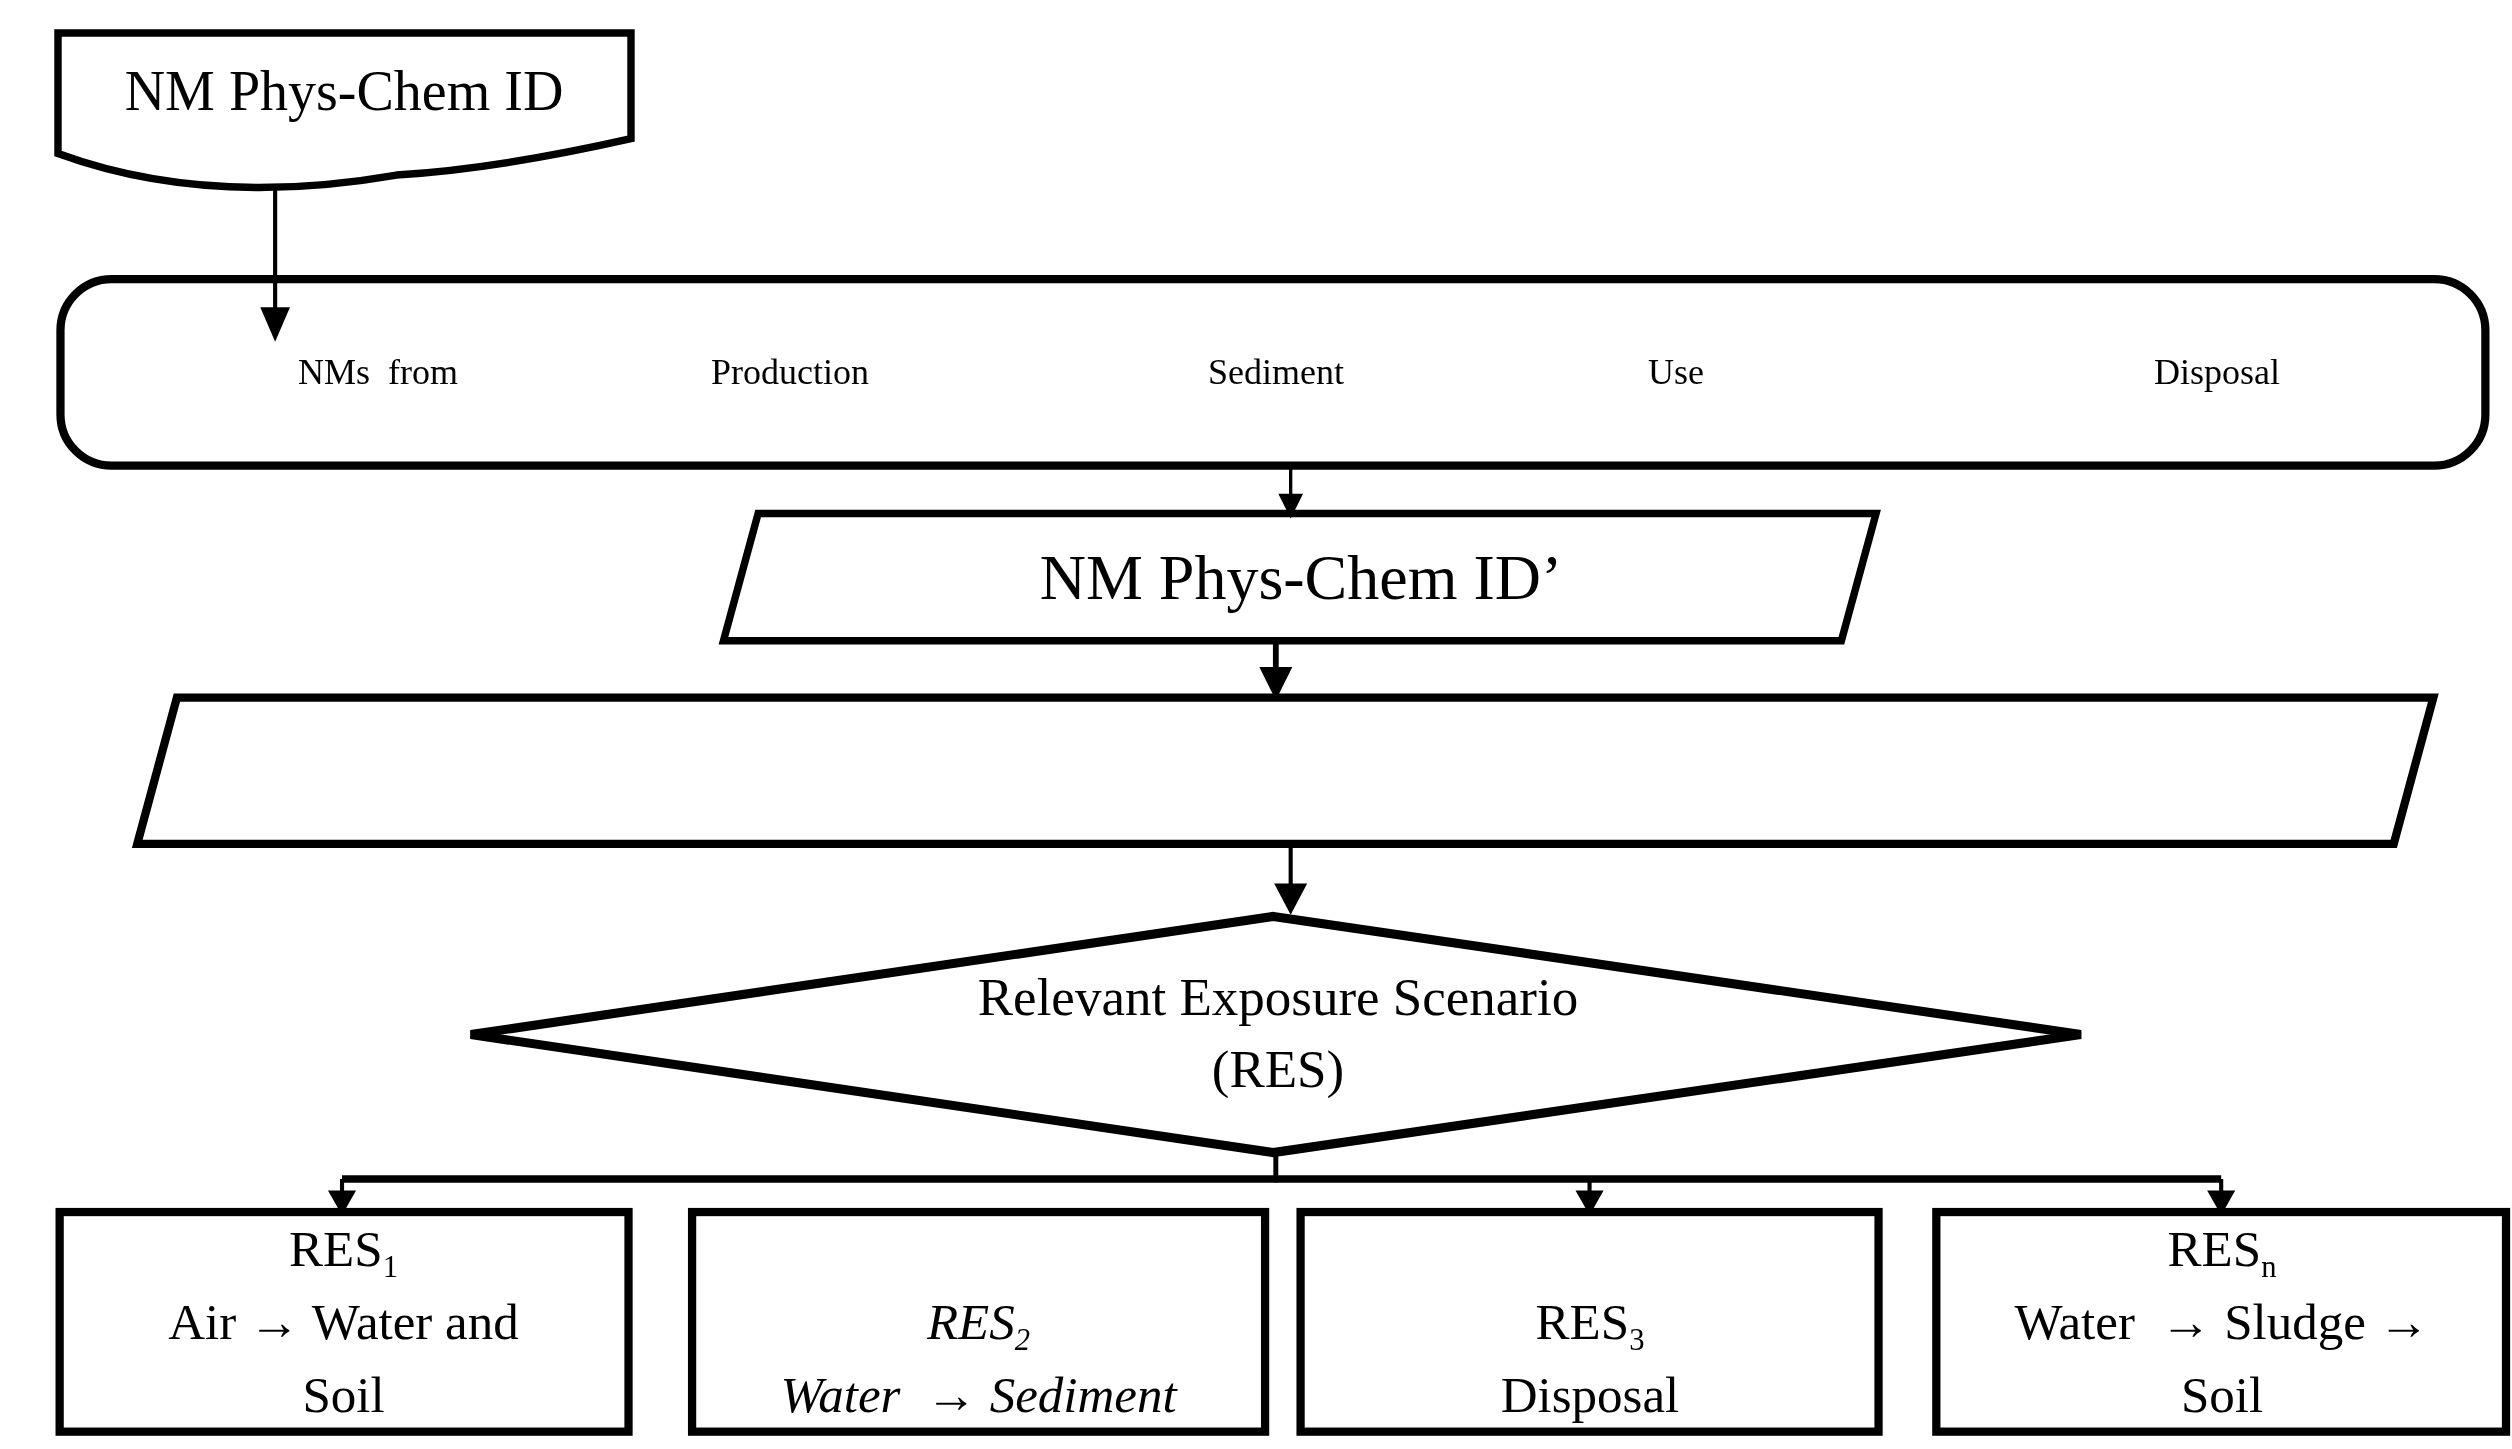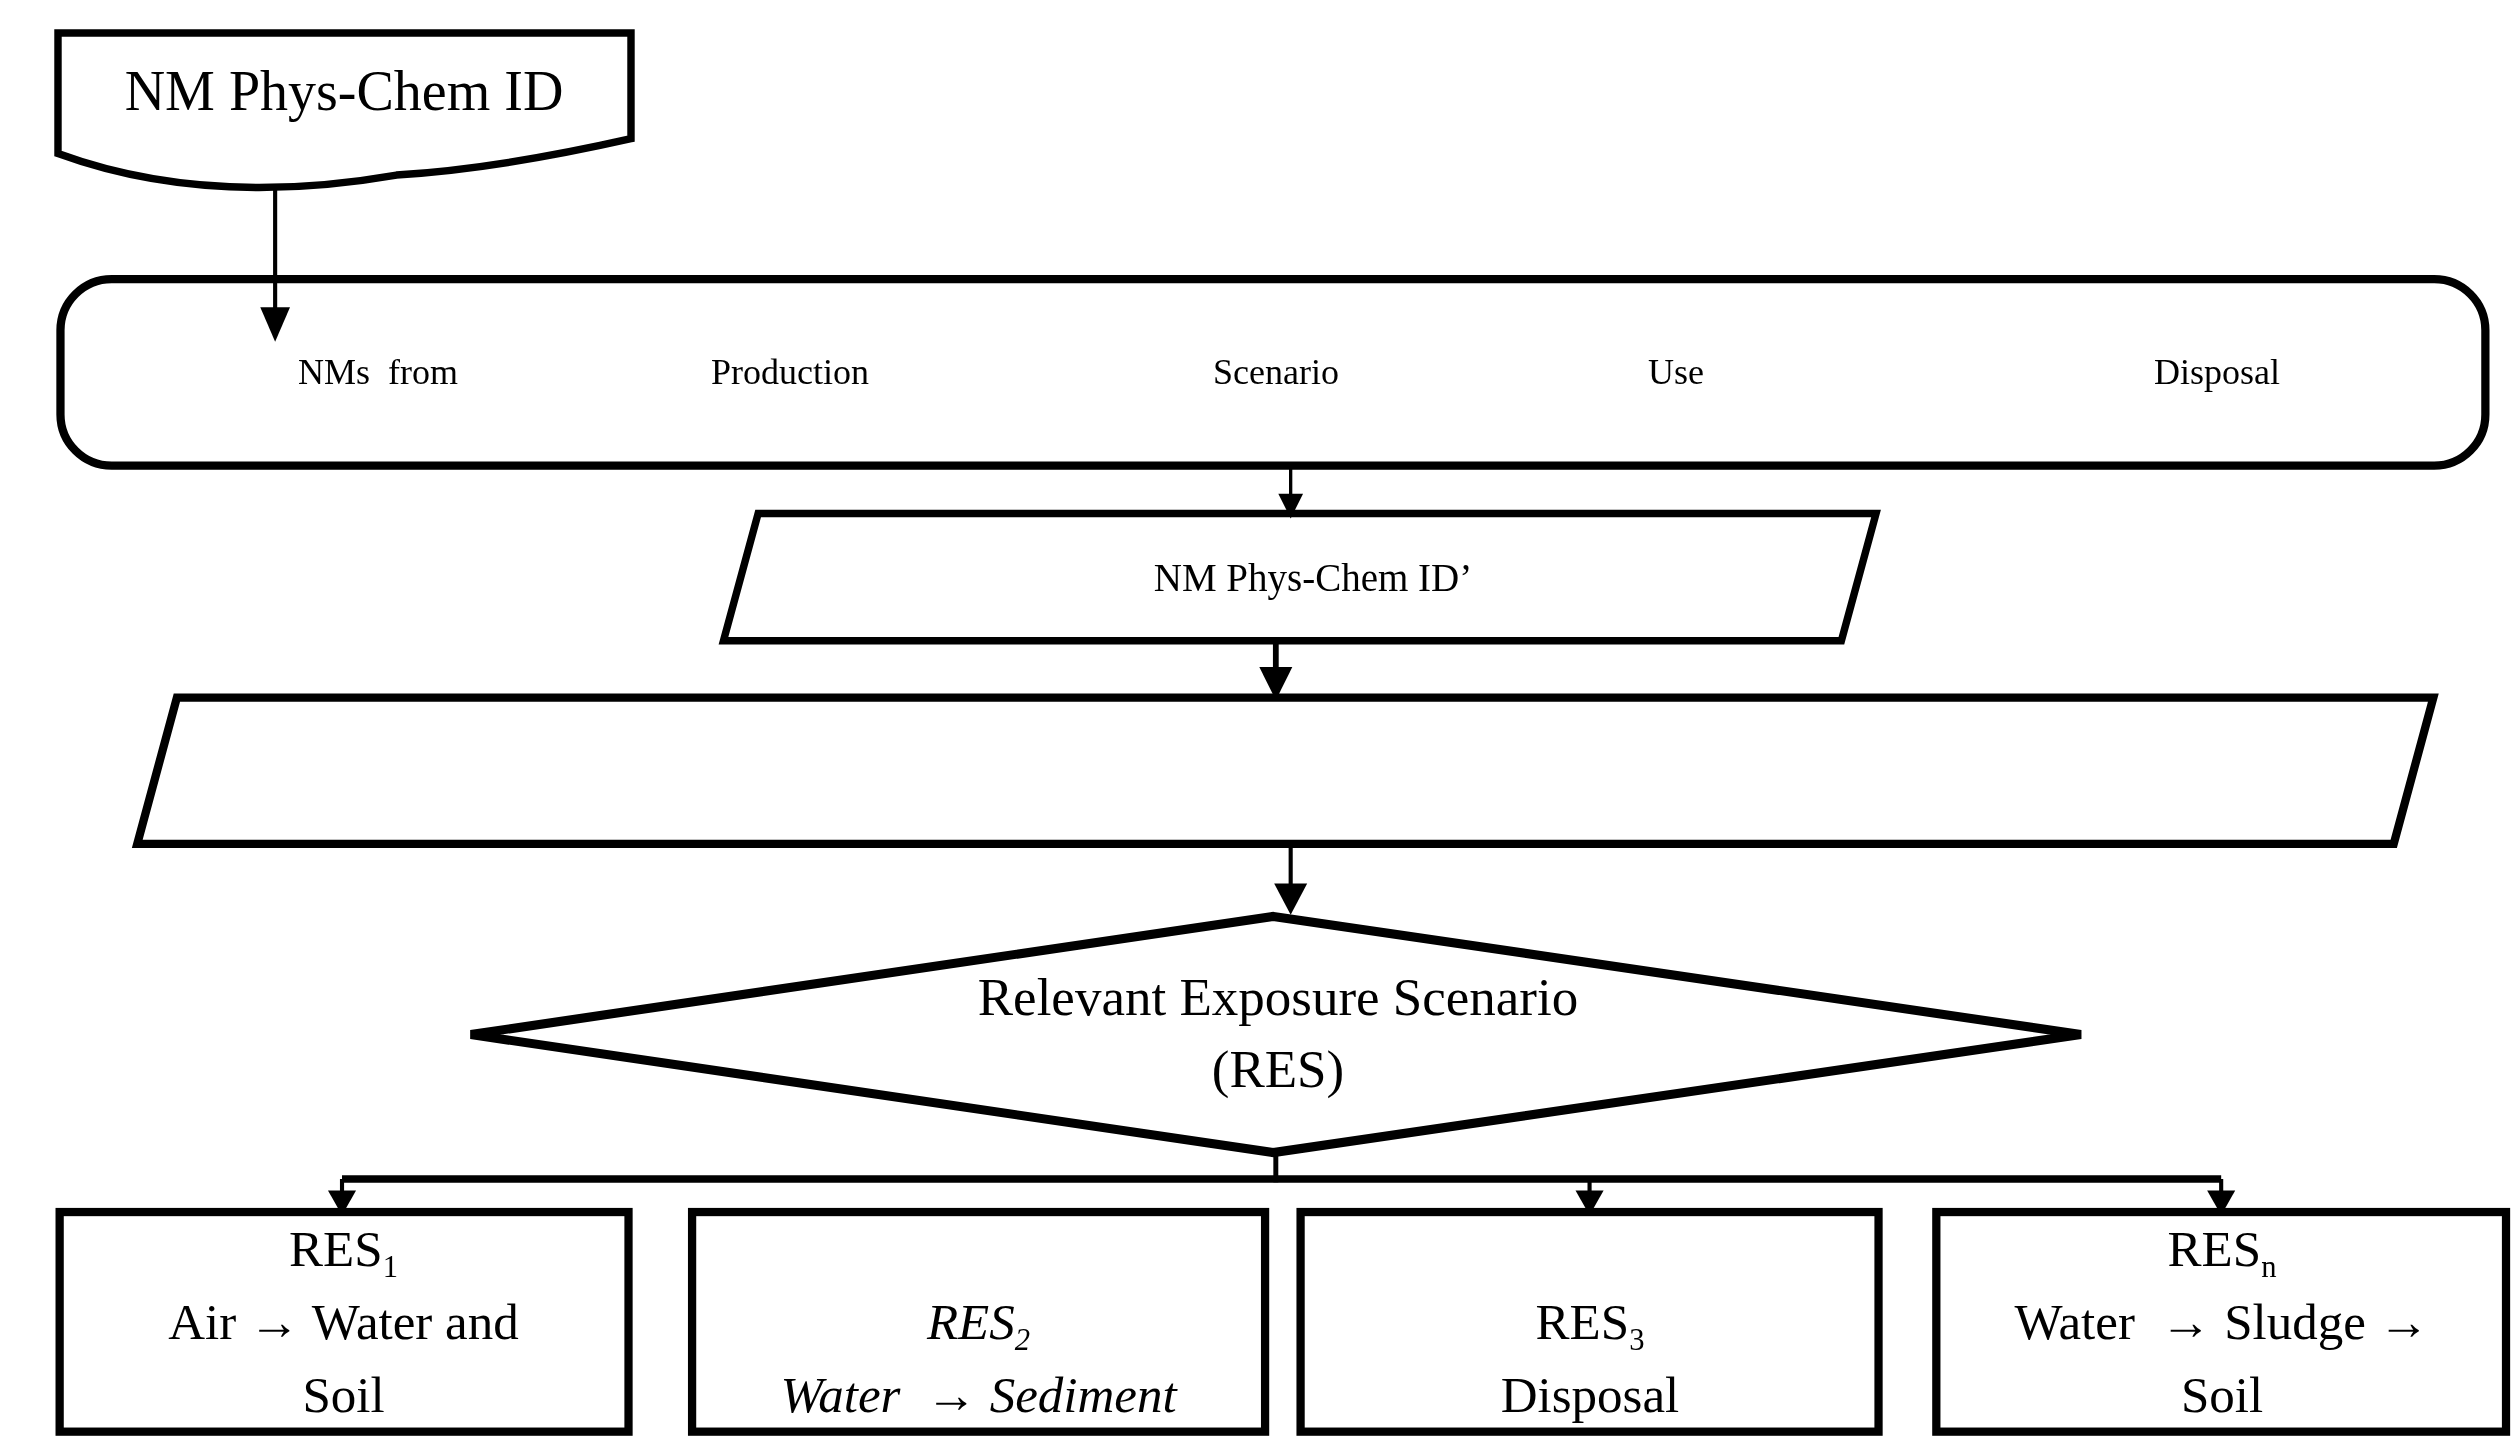--- a/index.html
+++ b/index.html
@@ -38,21 +38,21 @@
   .lbl {
     position: absolute;
     transform: translate(-50%, -50%);
     white-space: pre;
     color: #000000;
     text-align: center;
     line-height: 1.2;
   }
   .doc-lbl    { font-size: 56px; }
   .lc-lbl     { font-size: 36px; }
-  .p1-lbl     { font-size: 39px; margin-left: 12px; }
+  .p1-lbl     { font-size: 64px; }
   .p2-lbl     { font-size: 54px; }
   .dia-lbl    { font-size: 53px; }
   .resbox {
     position: absolute;
     display: flex;
     flex-direction: column;
     align-items: center;
     justify-content: flex-end;
     text-align: center;
     font-size: 51px;
@@ -109,21 +109,21 @@
     <rect class="shape" stroke-width="10" x="72" y="1468" width="689" height="266"></rect>
     <rect class="shape" stroke-width="10" x="838" y="1468" width="694" height="266"></rect>
     <rect class="shape" stroke-width="10" x="1575" y="1468" width="700" height="266"></rect>
     <rect class="shape" stroke-width="10" x="2345" y="1468" width="690" height="266"></rect>
   </svg>
 
   <div class="lbl doc-lbl" style="left:344px; top:92px;">NM Phys-Chem ID</div>
 
   <div class="lbl lc-lbl" style="left:378px; top:373px;">NMs  from</div>
   <div class="lbl lc-lbl" style="left:790px; top:373px;">Production</div>
-  <div class="lbl lc-lbl" style="left:1276px; top:373px;">Scenario</div>
+  <div class="lbl lc-lbl" style="left:1276px; top:373px;">Sediment</div>
   <div class="lbl lc-lbl" style="left:1676px; top:373px;">Use</div>
   <div class="lbl lc-lbl" style="left:2217px; top:373px;">Disposal</div>
 
   <div class="lbl p1-lbl" style="left:1301px; top:578px;">NM Phys-Chem ID’</div>
 
 
   <div class="lbl dia-lbl" style="left:1278px; top:998px;">Relevant Exposure Scenario</div>
   <div class="lbl dia-lbl" style="left:1278px; top:1070px;">(RES)</div>
 
   <div class="resbox" style="left:59px; top:1212px; width:569px; height:220px;">

